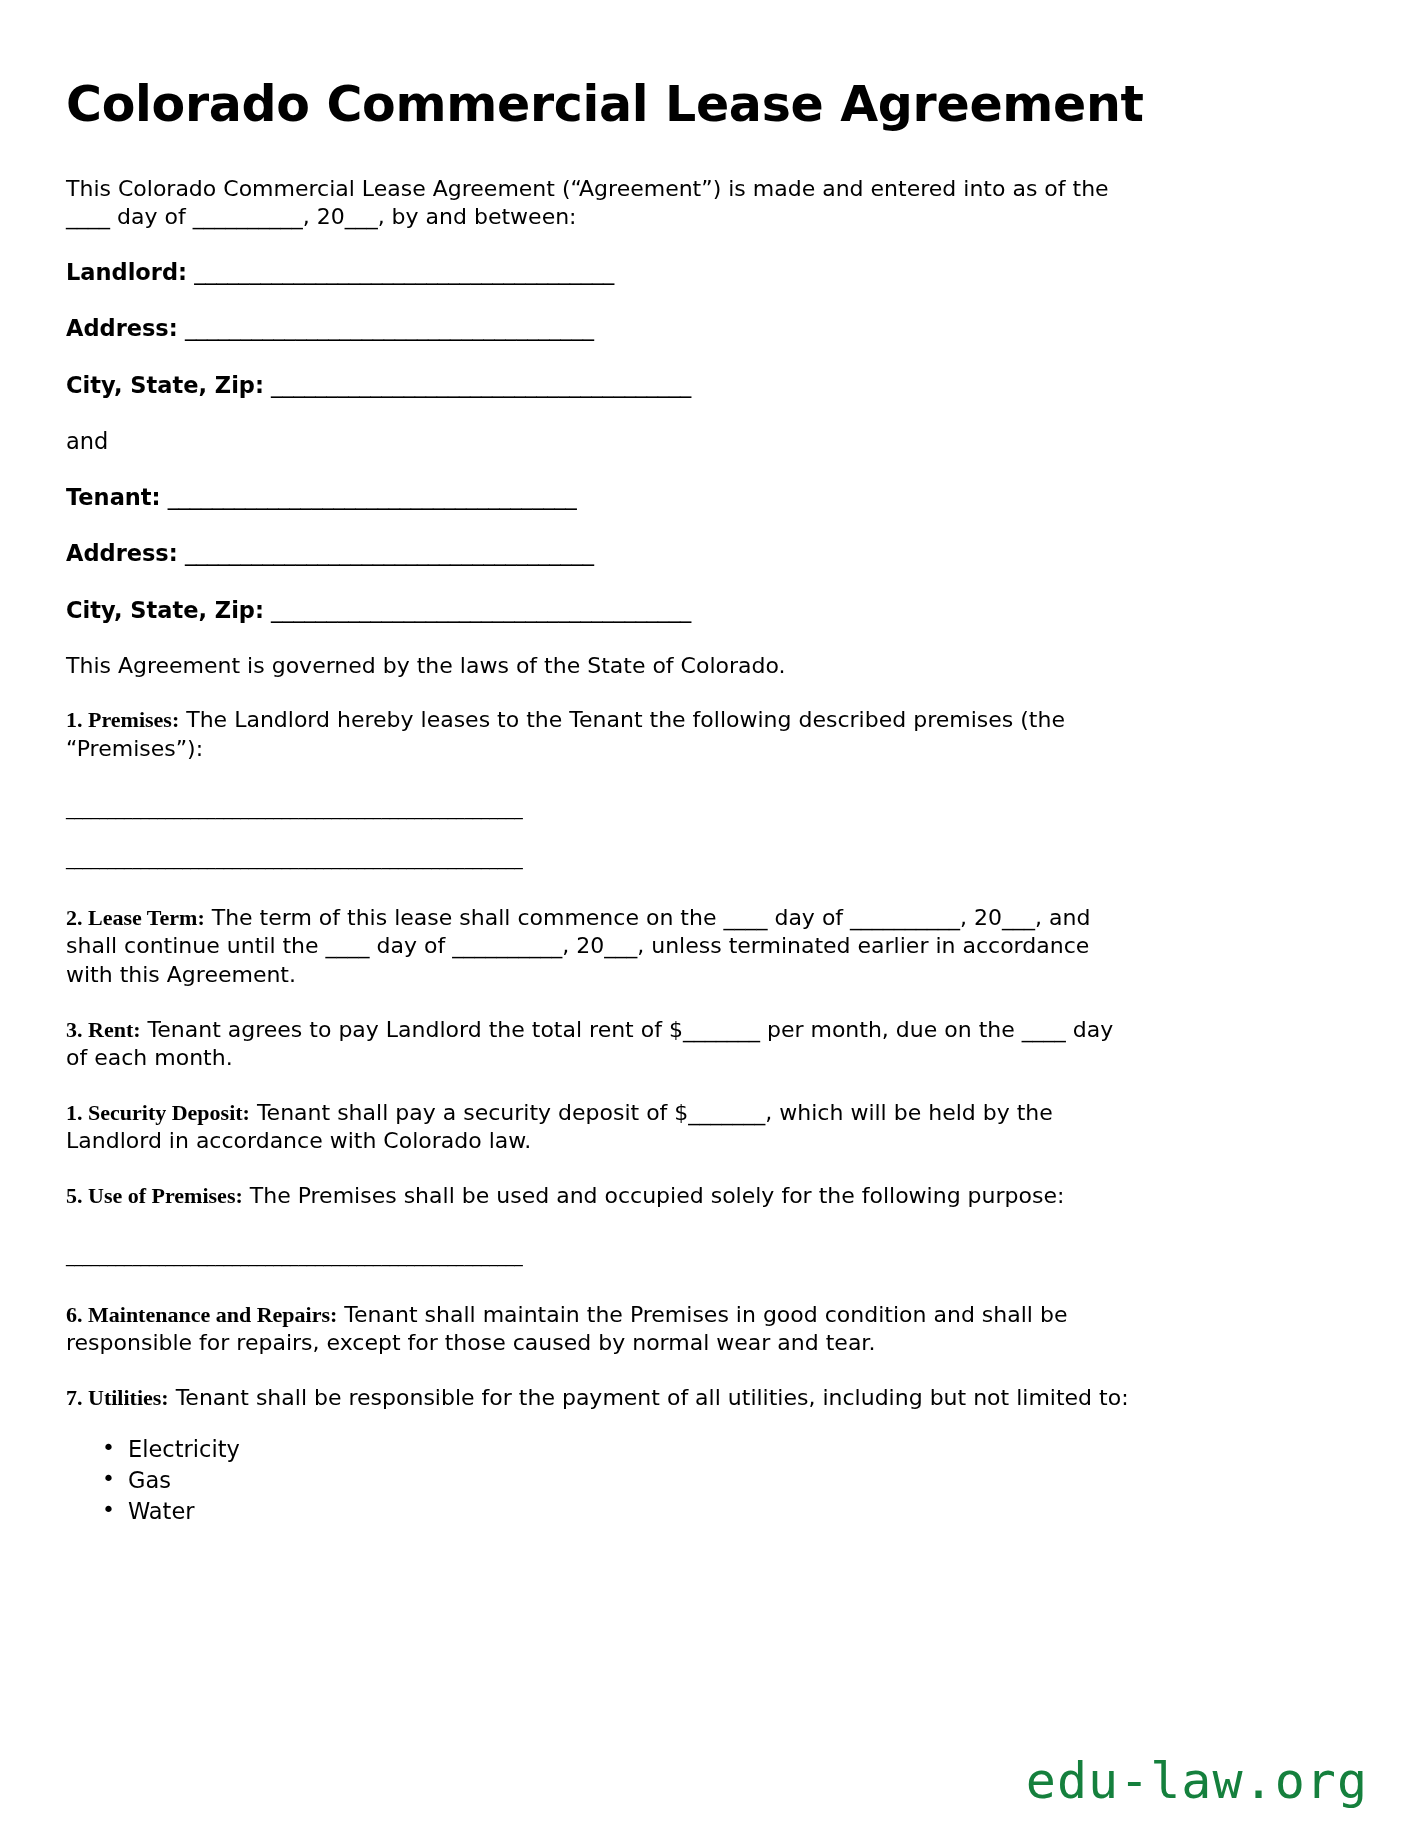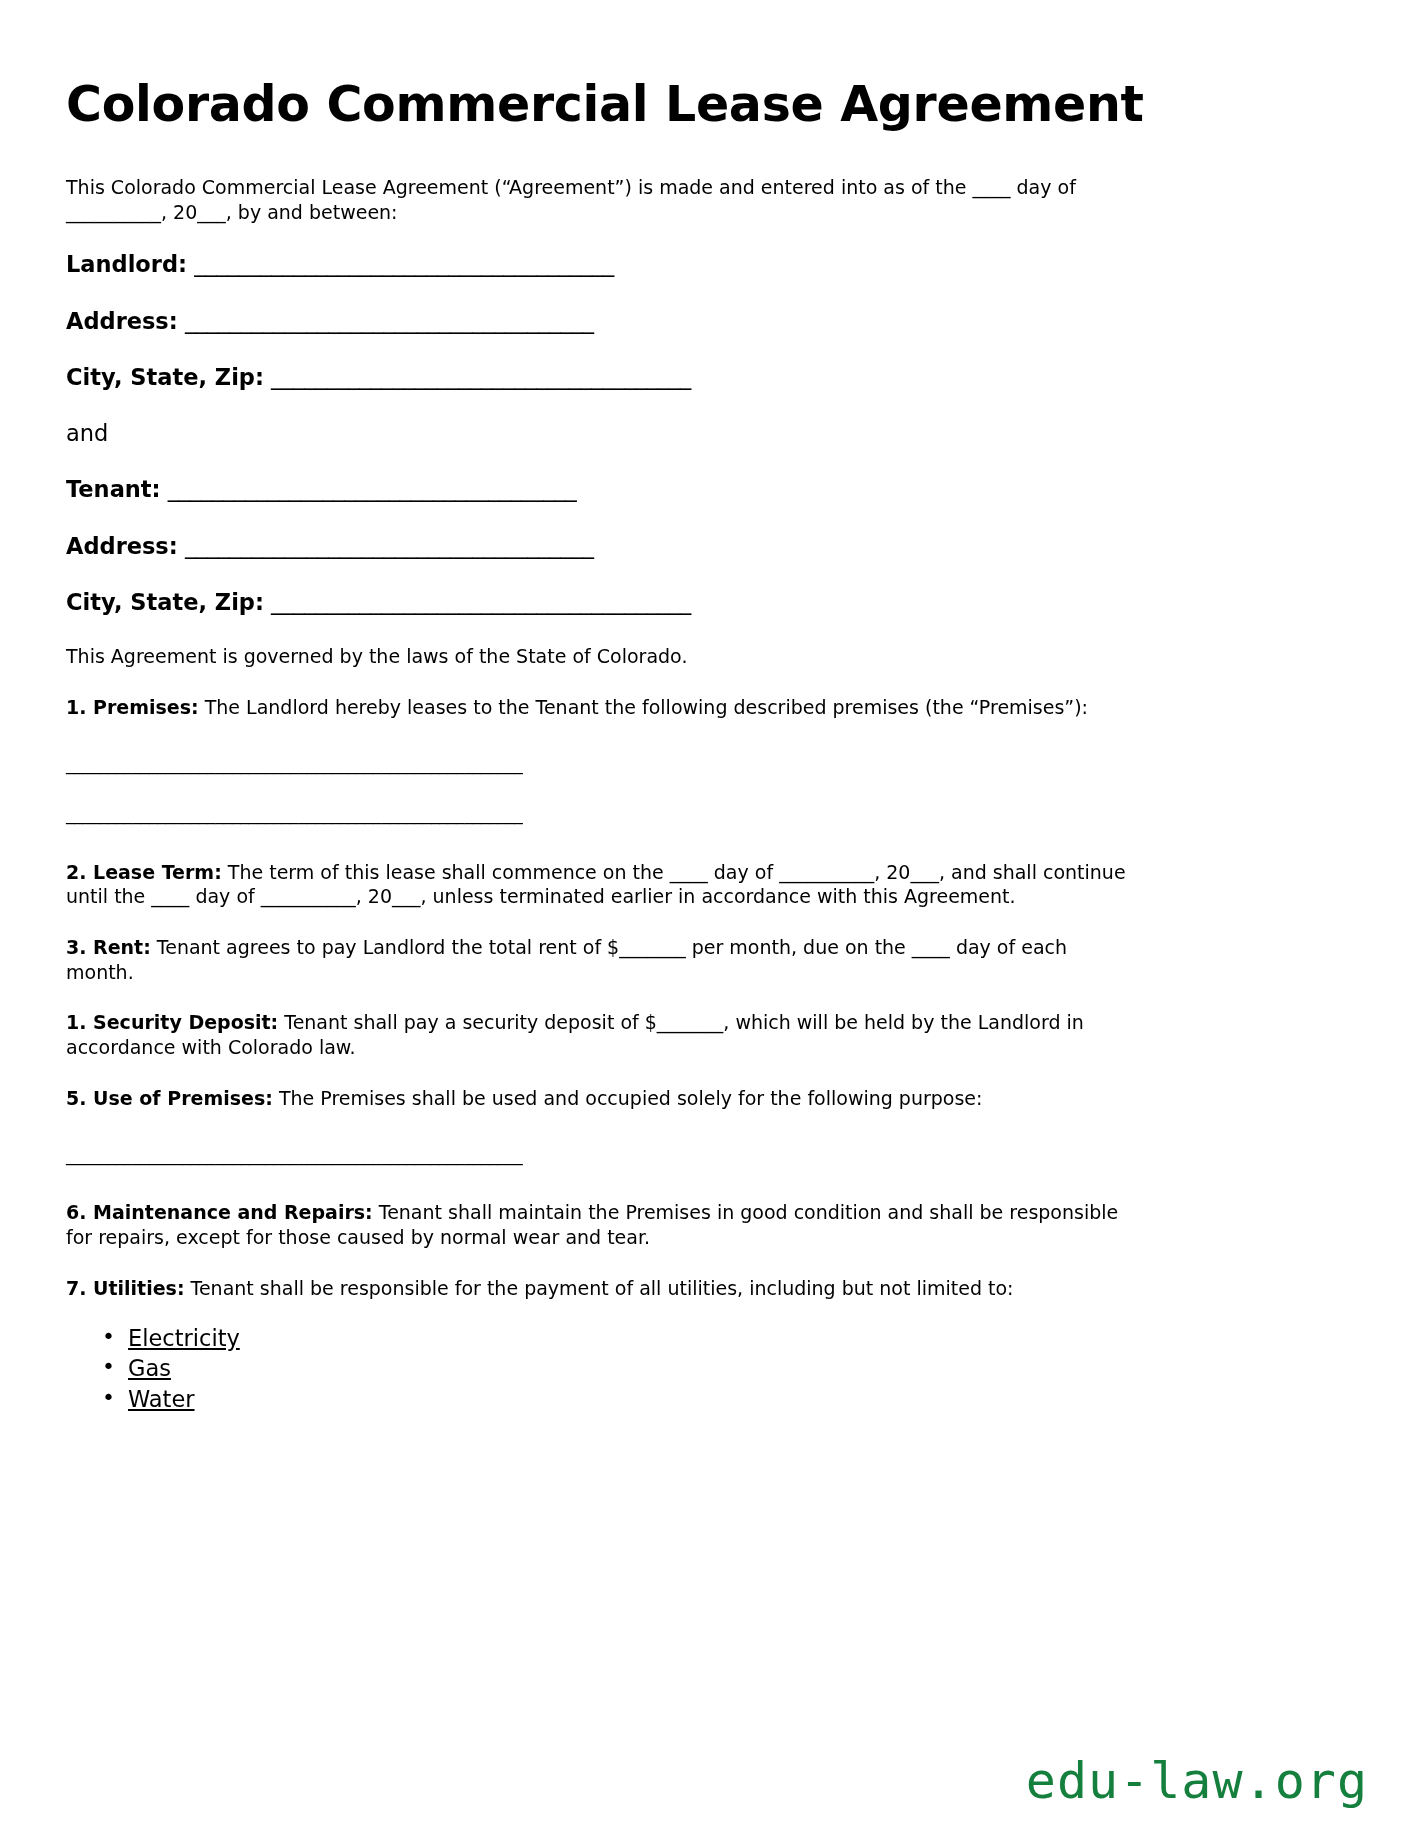--- a/index.html
+++ b/index.html
@@ -22,21 +22,21 @@
   }
   .doc-title {
     font-size: 49px;
     font-weight: bold;
     letter-spacing: -0.3px;
     line-height: 1.12;
     margin: 0 0 42px 0;
     white-space: nowrap;
   }
   .para {
-    font-size: 19px;
+    font-size: 22px;
     line-height: 1.30;
     margin: 0 0 26px 0;
     max-width: 1070px;
   }
   .para.tight {
     margin-bottom: 22px;
   }
   .field-line {
     font-size: 22.5px;
     line-height: 1.30;
@@ -49,36 +49,36 @@
   .blank {
     letter-spacing: -0.2px;
   }
   .and-line {
     font-size: 22.5px;
     line-height: 1.30;
     margin: 0 0 27px 0;
   }
   .sec-head {
     font-weight: bold;
+    font-family: Liberation Serif, serif;
   }
   .fill-row {
     font-size: 17px;
     line-height: 1.30;
     margin: 34px 0 34px 0;
     letter-spacing: -0.2px;
     white-space: nowrap;
   }
   .fill-row.second {
     margin-top: -6px;
   }
   ul.util-list {
     margin: 20px 0 12px 0;
     padding-left: 62px;
     list-style: none;
-    text-decoration: underline;
   }
   ul.util-list li {
     font-size: 22.5px;
     line-height: 1.36;
     position: relative;
   }
   ul.util-list li::before {
     content: "\2022";
     position: absolute;
     left: -26px;

